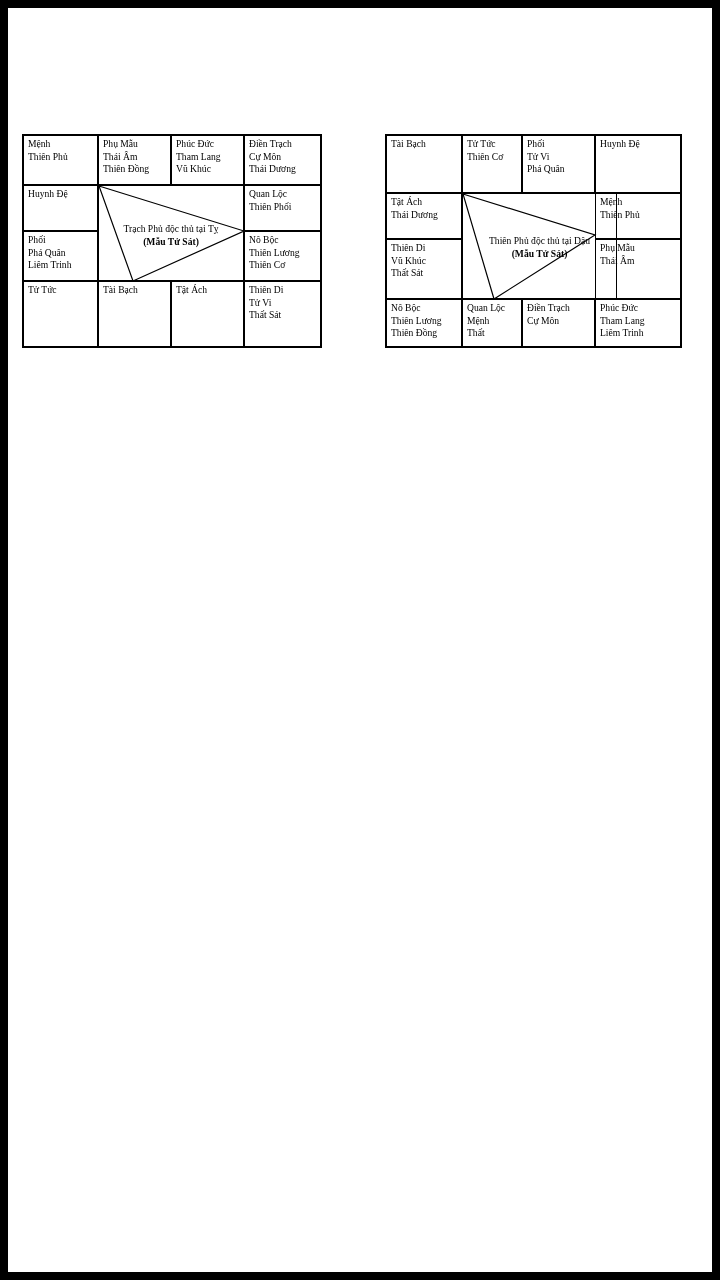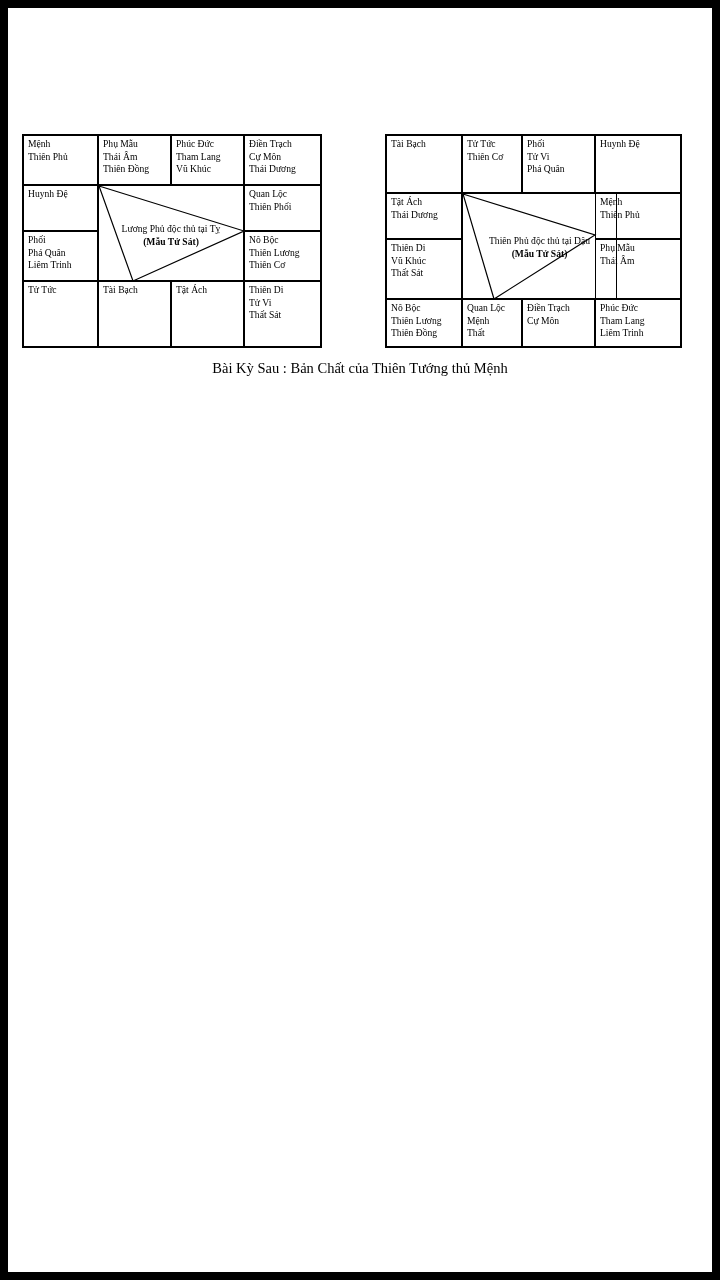--- a/index.html
+++ b/index.html
@@ -160,21 +160,21 @@
       <div class="cell" style="left:148px; top:146px; width:73px; height:66px;">
           <span class="ln">Tật Ách</span>
         </div>
       <div class="cell" style="left:221px; top:146px; width:77px; height:66px;">
           <span class="ln">Thiên Di</span>
           <span class="ln">Tử Vi</span>
           <span class="ln">Thất Sát</span>
         </div>
 
       <div class="center" style="left:75px; top:50px; width:146px; height:96px;">
-        <span class="ln">Lương Phủ độc thủ tại Tỵ</span>
+        <span class="ln">Trạch Phủ độc thủ tại Tỵ</span>
         <span class="ln b">(Mẫu Tử Sát)</span>
       </div>
 
       <svg class="tri" viewBox="0 0 298 212" preserveAspectRatio="none">
         <polygon points="76,51 221,96 110,146" fill="none" stroke="#000" stroke-width="1.2"></polygon>
       </svg>
     </div>
   </div>
 
   <div class="chart" id="chart-right">
@@ -239,15 +239,14 @@
         <span class="ln">Thiên Phủ độc thủ tại Dậu</span>
         <span class="ln b">(Mẫu Tử Sát)</span>
       </div>
 
       <svg class="tri" viewBox="0 0 295 212" preserveAspectRatio="none">
         <polygon points="77,59 209,100 108,164" fill="none" stroke="#000" stroke-width="1.2"></polygon>
       </svg>
     </div>
   </div>
 
-  <div id="caption">Bài Kỳ Sau : Bản Chất của Thiên Tướng thủ Mệnh</div>
 
 </div>
 
 </body></html>

